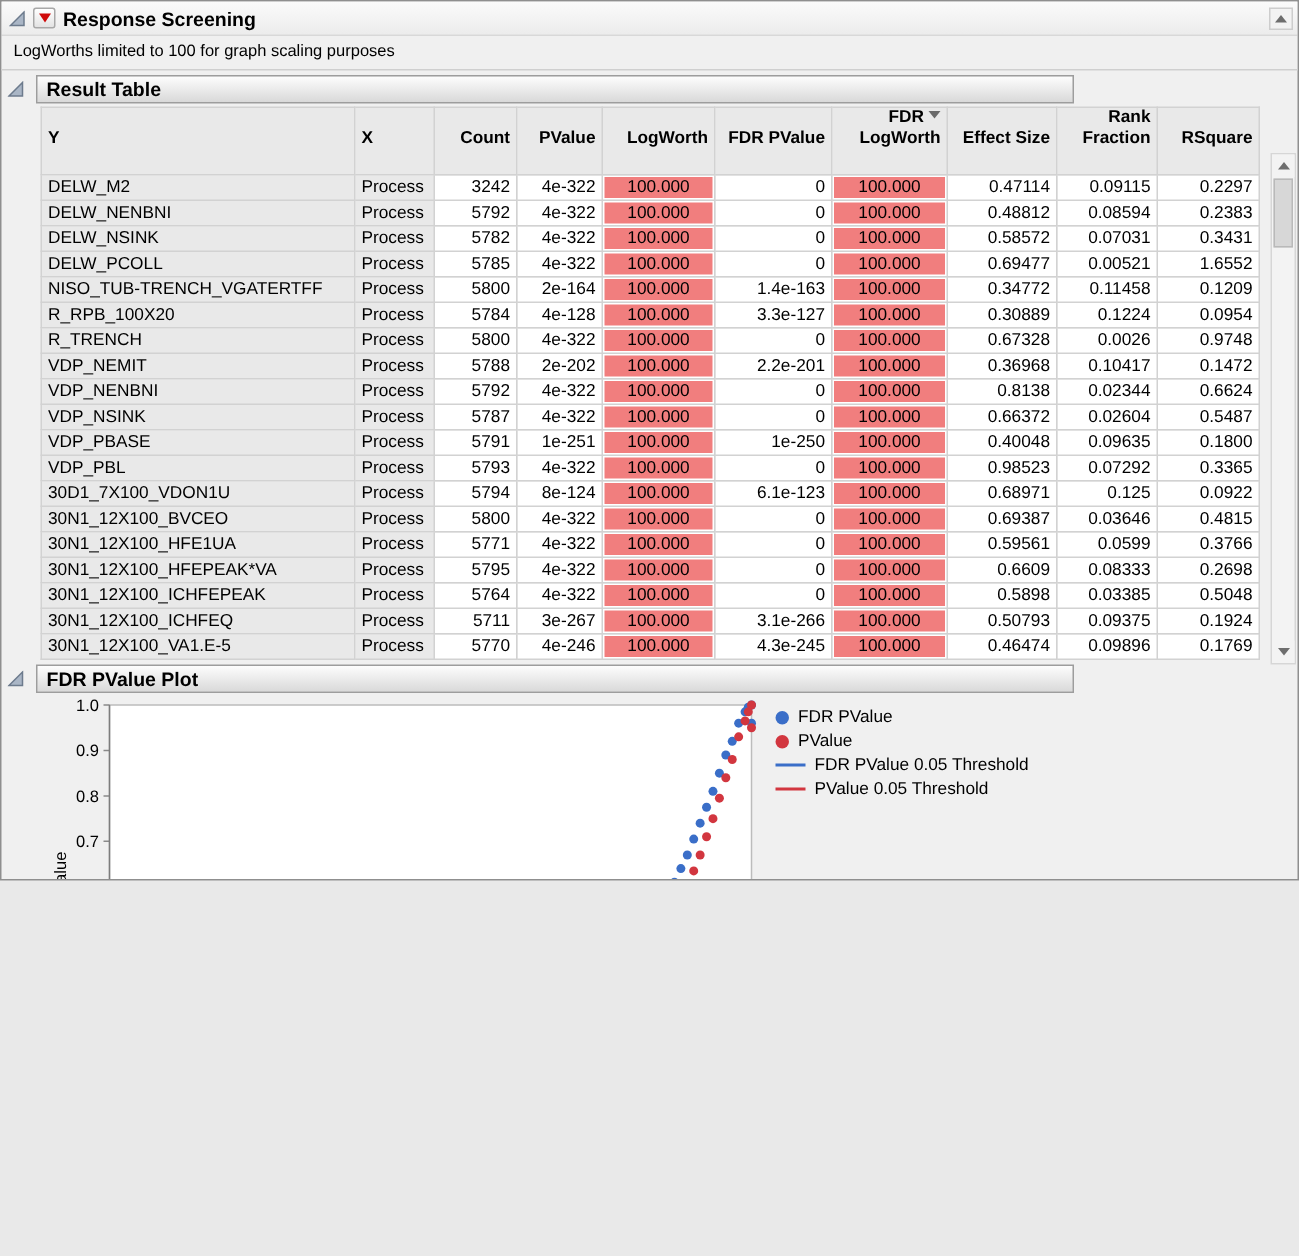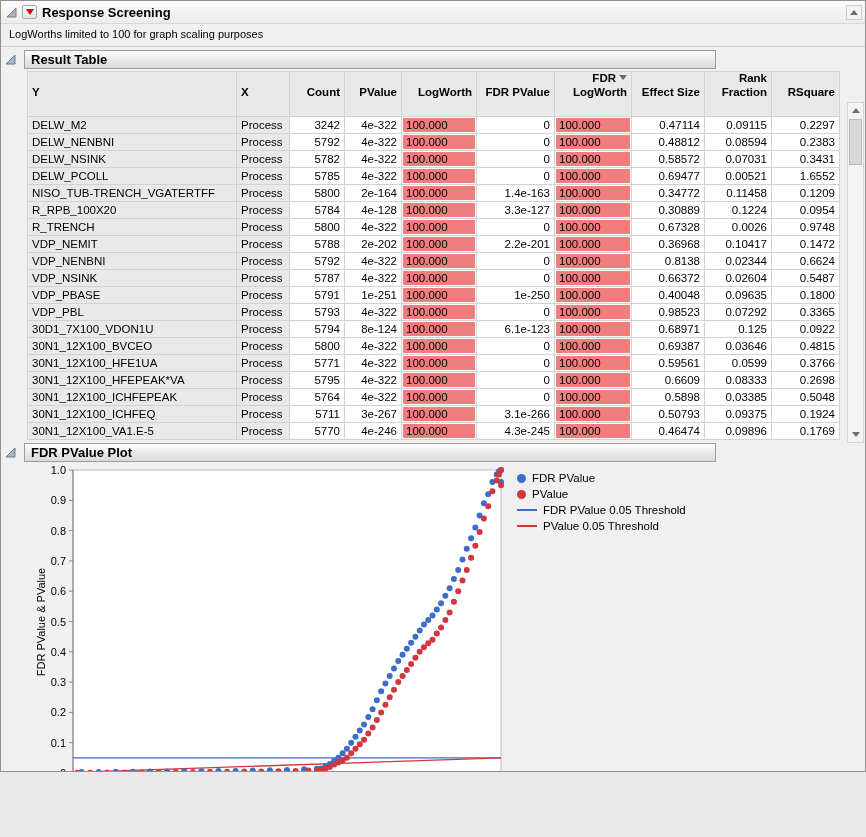--- a/index.html
+++ b/index.html
@@ -1,18 +1,18 @@
 <!DOCTYPE html>
 <html><head>
 <meta charset="utf-8">
 <style>
   * { box-sizing: border-box; margin: 0; padding: 0; }
   html, body { width: 866px; height: 837px; }
   body { font-family: "Liberation Sans", sans-serif; background: #e9e9e9; color: #000; }
-  .window { position: relative; width: 866px; height: 772px; background: #f0f0f0; border: 1px solid #8f8f8f; overflow: hidden; }
+  .window { position: relative; width: 866px; height: 587px; background: #f0f0f0; border: 1px solid #8f8f8f; overflow: hidden; }
 
   
   .titlebar { height: 23px; display: flex; align-items: center; gap: 5px; padding-left: 5px;
               background: linear-gradient(#fbfbfb, #ececec); border-bottom: 1px solid #d8d8d8; }
   .title-text { font-size: 13px; font-weight: bold; }
   .disclosure { width: 11px; height: 11px; display: inline-block; flex: none; cursor: pointer; }
   .redtri-btn { width: 15px; height: 14px; flex: none; display: flex; align-items: center; justify-content: center;
                 background: linear-gradient(#ffffff, #e3e3e3); border: 1px solid #a8a8a8; border-radius: 2px; }
   .redtri { width: 0; height: 0; border-left: 4px solid transparent; border-right: 4px solid transparent; border-top: 6px solid #cf0a0a; }
 
@@ -29,21 +29,21 @@
   table { border-collapse: collapse; table-layout: fixed; font-size: 11.5px; }
   th, td { border: 1px solid #d2d2d2; padding: 0 4px; white-space: nowrap; overflow: hidden; }
   th { background: #e9e9e9; font-weight: bold; vertical-align: bottom; padding-bottom: 17px; }
   .h-top { font-size: 11.5px; line-height: 13px; min-height: 13px; }
   .h-bot { font-size: 11.5px; line-height: 14px; }
   td { height: 17px; background: #fff; }
   td.label-col { background: #e9e9e9; }
   .al { text-align: left; }
   .ar { text-align: right; }
   td.hl { padding: 1px 1px; }
-  .hl-block { display: block; background: #f17e7e; text-align: left; padding: 0 3px; line-height: 14px; height: 14px; }
+  .hl-block { display: block; background: #f17e7e; text-align: center; padding: 0 3px; line-height: 14px; height: 14px; }
   .sort-caret { display: inline-block; width: 0; height: 0; margin-left: 3px; margin-bottom: 2px;
                 border-left: 4px solid transparent; border-right: 4px solid transparent; border-top: 5px solid #6a6a6a; }
 
   
   .vscroll { position: absolute; left: 820px; top: 31px; width: 17px; height: 341px; background: #f3f3f3; border: 1px solid #d6d6d6; }
   .vbtn { position: absolute; left: 0; width: 15px; height: 15px; display: flex; align-items: center; justify-content: center; background: #f3f3f3; }
   .vbtn.up { top: 0; } .vbtn.down { bottom: 0; }
   .arr-up { width: 0; height: 0; border-left: 4px solid transparent; border-right: 4px solid transparent; border-bottom: 5px solid #6e6e6e; }
   .arr-down { width: 0; height: 0; border-left: 4px solid transparent; border-right: 4px solid transparent; border-top: 5px solid #6e6e6e; }
   .vthumb { position: absolute; left: 1px; top: 16px; width: 13px; height: 46px; background: #d7d7d7; border: 1px solid #b9b9b9; }

